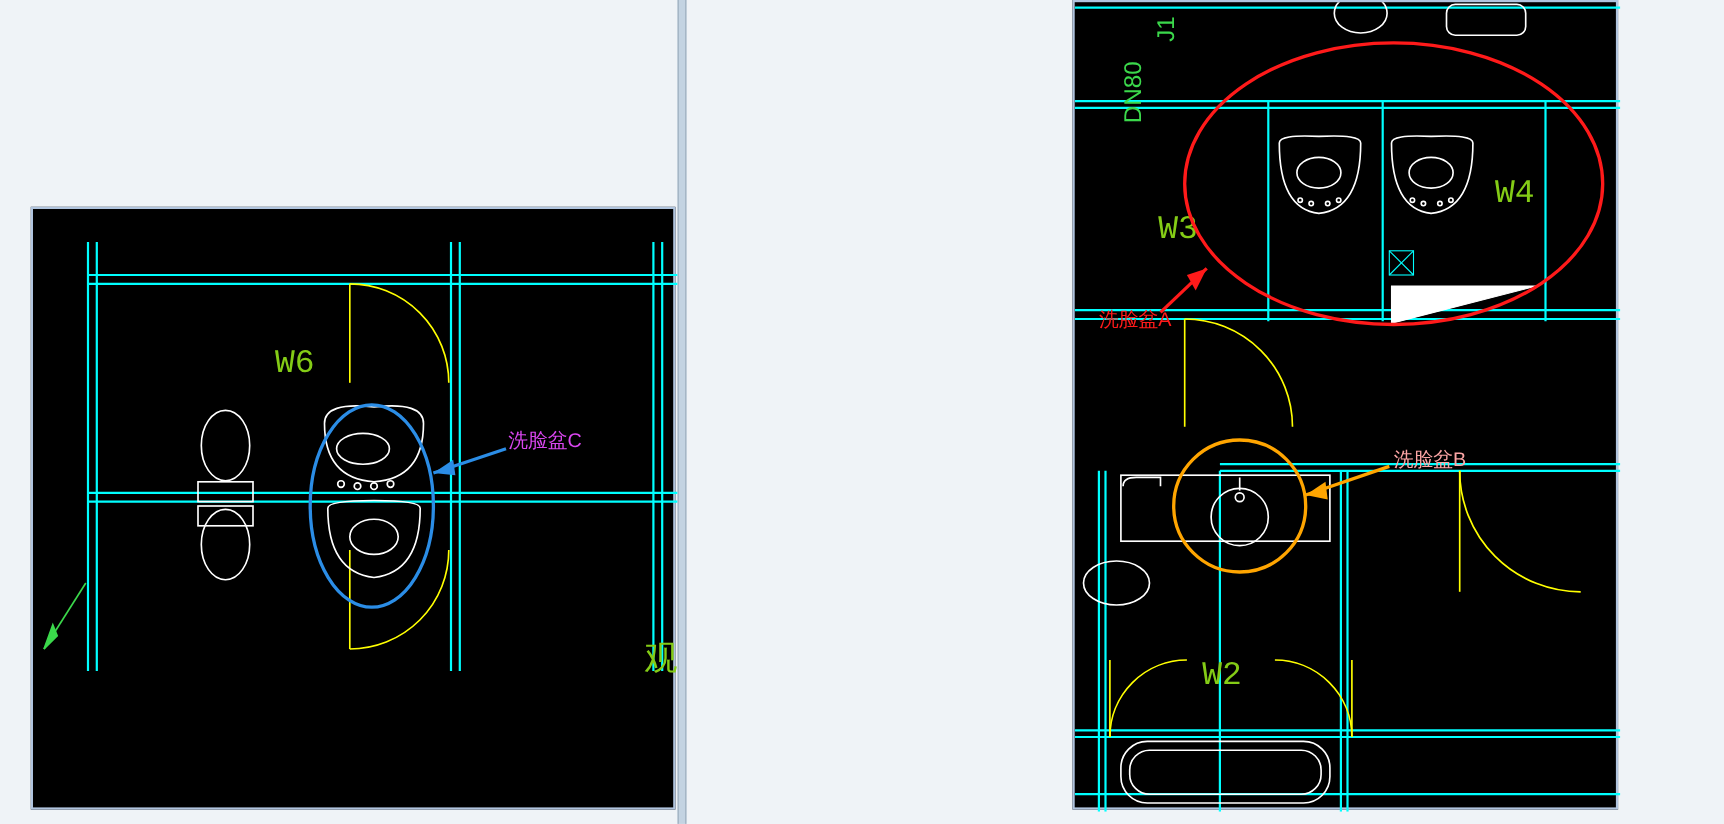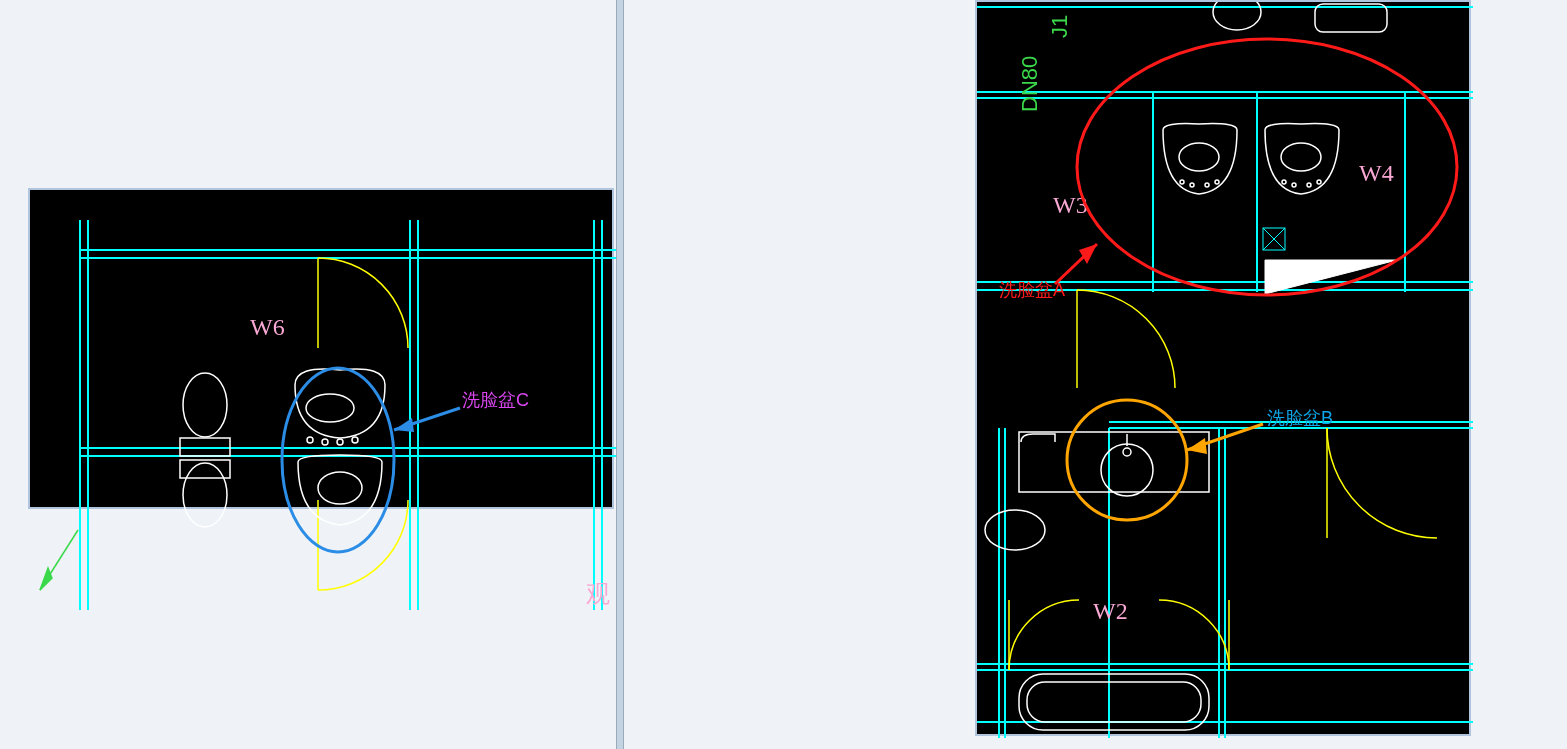--- a/index.html
+++ b/index.html
@@ -22,47 +22,47 @@
     position: absolute;
     top: 0;
     width: 6px;
     height: 749px;
     background: #c3d3e2;
     border-left: 1px solid #9ab;
     border-right: 1px solid #9ab;
   }
   .cad-label {
     position: absolute;
-    color: #f9a8d4;
-    font-family: Liberation Serif, serif;
-    font-size: 24px;
+    color: #84cc16;
+    font-family: Liberation Mono, monospace;
+    font-size: 30px;
   }
   .green-label {
     position: absolute;
     color: #3bd84b;
     font-family: "Arial Narrow", Arial, sans-serif;
     font-size: 22px;
   }
   .annotation {
     position: absolute;
     font-size: 18px;
     font-weight: 500;
     white-space: nowrap;
   }
   .blue { color: #d946ef; }
   .red { color: #ff1a1a; }
-  .orange { color: #0ea5e9; text-align: right; }
+  .orange { color: #fca5a5; text-align: right; }
   svg { position: absolute; top: 0; left: 0; }
 </style>
 </head>
 <body>
 
 <div class="divider" style="left: 616px;"></div>
 
-<div class="panel" style="left: 28px; top: 188px; width: 586px; height: 321px;">
+<div class="panel" style="left: 28px; top: 188px; width: 586px; height: 548px;">
   <svg width="586" height="436">
 
     <g stroke="#00ffff" stroke-width="2" fill="none">
       <path d="M50 30 L50 420 M58 30 L58 420"></path>
       <path d="M50 60 L586 60 M50 68 L586 68"></path>
       <path d="M50 258 L586 258 M50 266 L586 266"></path>
       <path d="M380 30 L380 420 M388 30 L388 420"></path>
       <path d="M572 30 L572 420 M564 30 L564 420"></path>
     </g>
 

